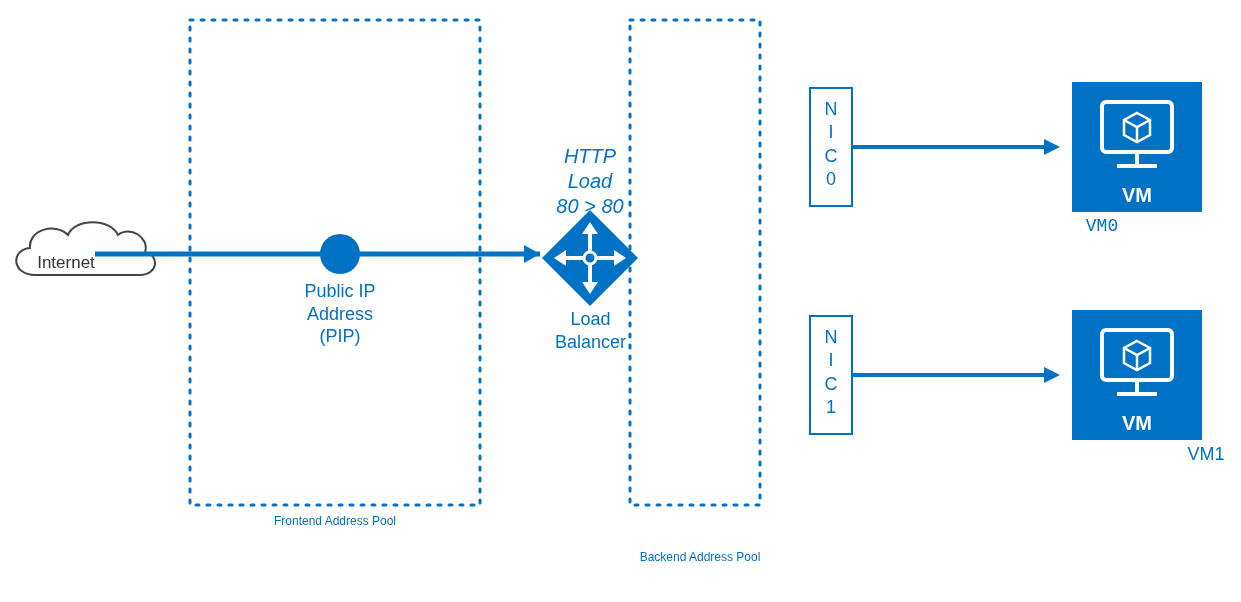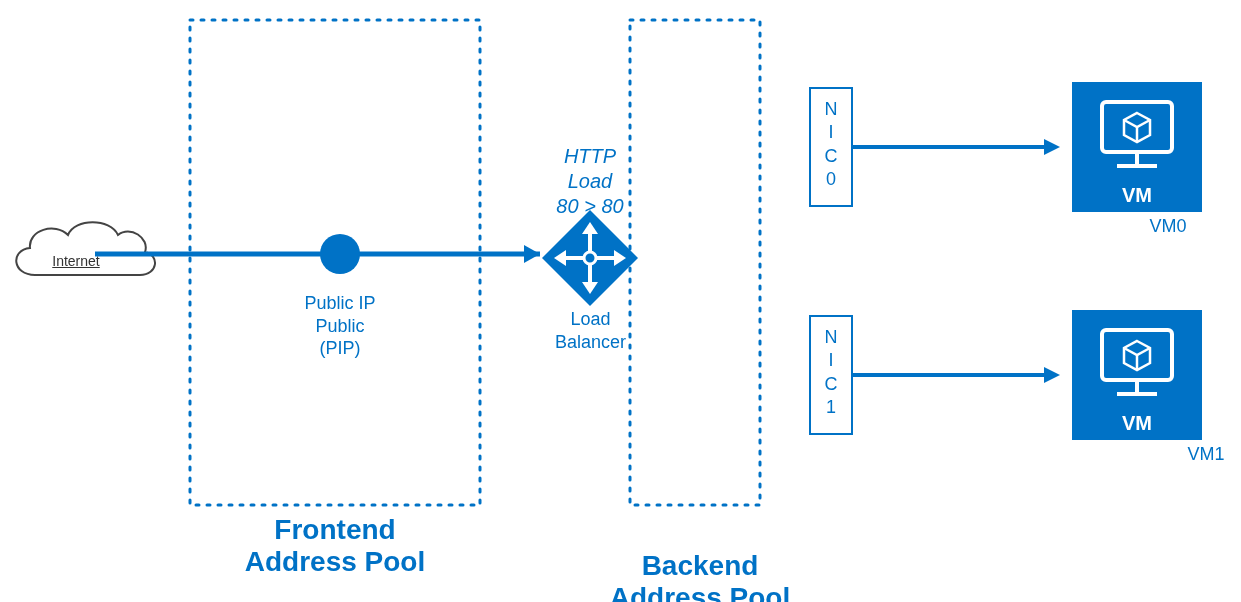--- a/index.html
+++ b/index.html
@@ -13,21 +13,21 @@
     overflow: hidden;
   }
   .red-text { color: #ff0000; }
   .label {
     position: absolute;
     text-align: center;
     font-size: 18px;
     color: #0072C6;
   }
   .label-black { color: #333; }
-  .pool-label { font-size: 28px; font-weight: bold; }
+  .pool-label { font-size: 12px; }
   svg { position: absolute; top:0; left:0; }
 </style>
 </head>
 <body>
 
 <svg width="1241" height="602">
 
   <g>
     <path d="M 35 275 
              C 12 275, 10 250, 30 248
@@ -97,25 +97,25 @@
     <g stroke="#fff" stroke-width="2.5" fill="none">
       <path d="M1137 341 L1150 348 L1150 363 L1137 370 L1124 363 L1124 348 Z"></path>
       <path d="M1124 348 L1137 355 L1150 348"></path>
       <path d="M1137 355 L1137 370"></path>
     </g>
     <text x="1137" y="430" text-anchor="middle" fill="#fff" font-size="20" font-weight="700" font-family="Segoe UI, Arial">VM</text>
   </g>
 
 </svg>
 
-<div class="label label-black" style="left:36px; top:253px; width:80px; font-size:14px;text-decoration:underline;">Internet</div>
+<div class="label label-black" style="left:26px; top:253px; width:80px; font-size:17px;">Internet</div>
 
-<div class="label" style="left:290px; top:292px; width:100px; line-height:1.25;text-align:center;">
+<div class="label" style="left:290px; top:280px; width:100px; line-height:1.25;text-align:center;">
   <span>Public IP</span><br>
-  <span>Public</span><br>
+  <span>Address</span><br>
   <span>(PIP)</span>
 </div>
 
 <div class="label pool-label" style="left:220px; top:514px; width:230px;">Frontend Address Pool</div>
 
 <div class="label red-text" style="left:540px; top:144px; width:100px; line-height:1.25; font-size:20px;font-style:italic;">
   <span>HTTP</span><br>
   <span>Load</span><br>
   <span>80 &gt; 80</span>
 </div>
@@ -130,15 +130,15 @@
 <div class="label" style="left:810px; top:98px; width:42px; line-height:1.3; white-space:pre; font-size:18px;">N
 I
 C
 0</div>
 
 <div class="label" style="left:810px; top:326px; width:42px; line-height:1.3; white-space:pre; font-size:18px;">N
 I
 C
 1</div>
 
-<div class="label" style="left:1138px; top:216px; width:60px;">VM0</div>
+<div class="label" style="left:1072px; top:216px; width:60px;font-family:Liberation Mono, monospace;">VM0</div>
 
 <div class="label" style="left:1176px; top:444px; width:60px;">VM1</div>
 
 </body></html>

